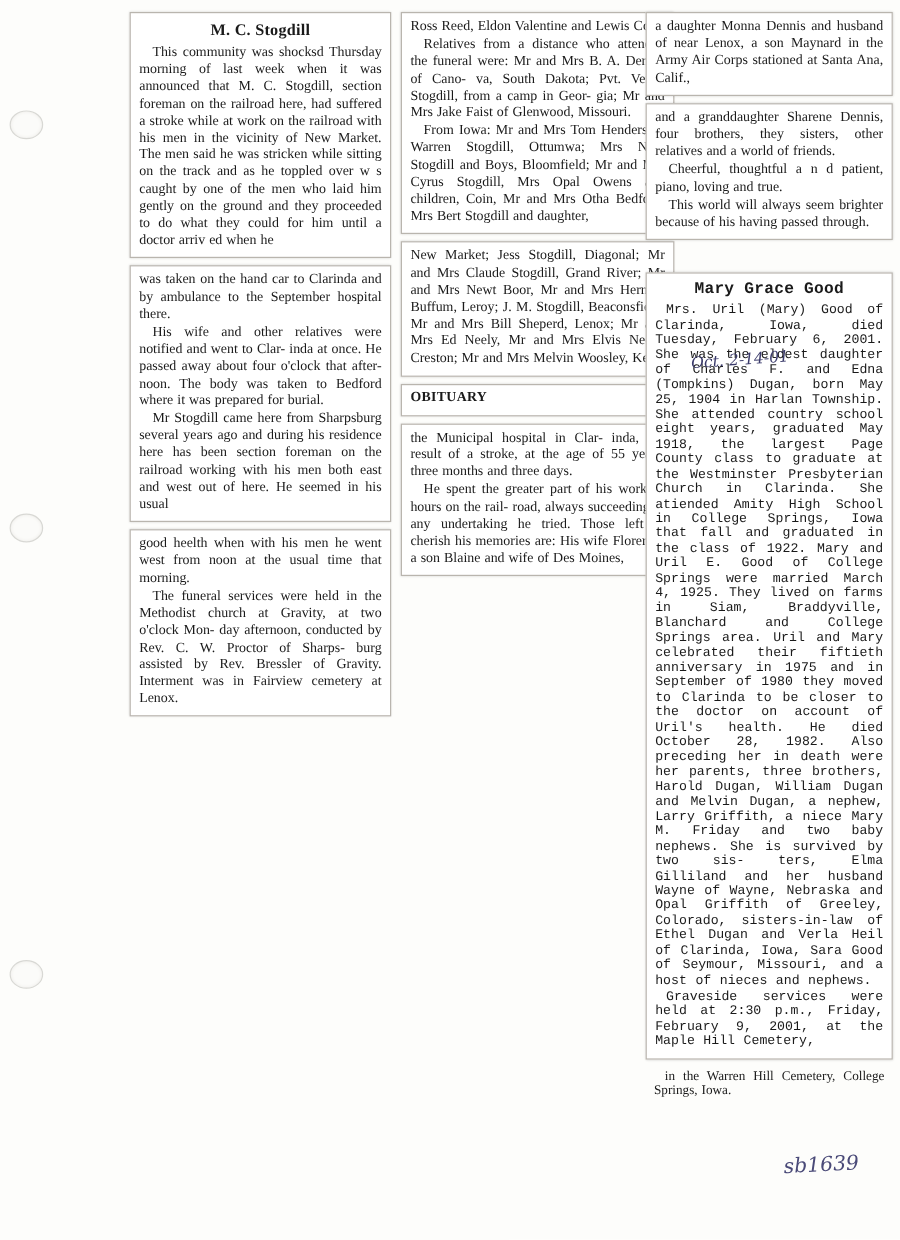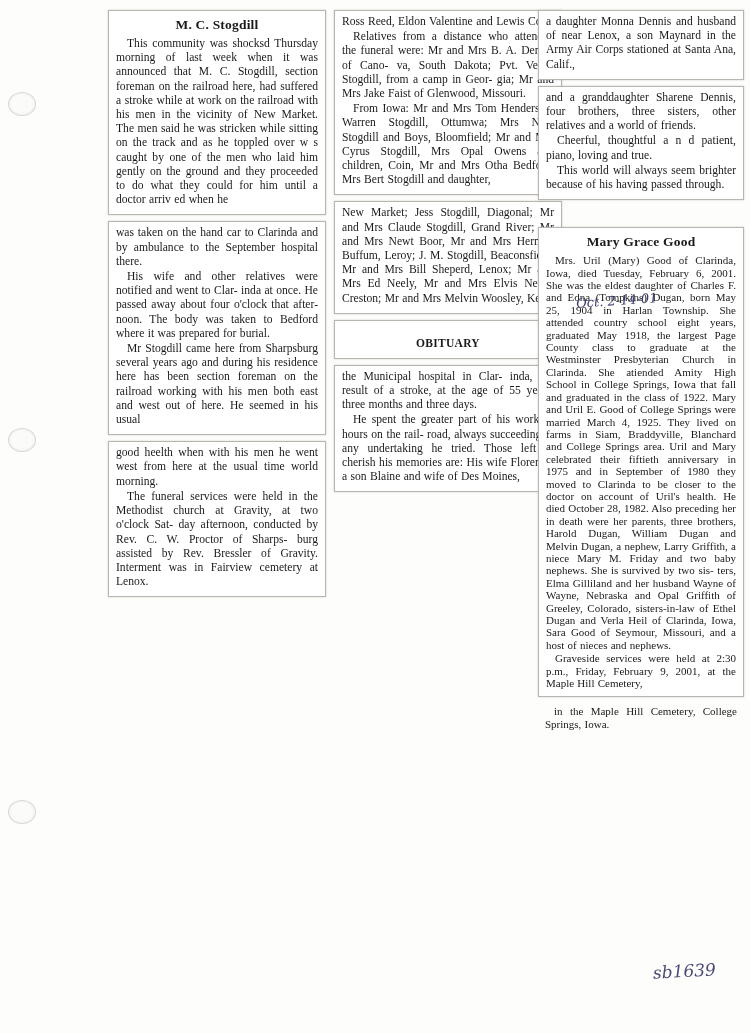--- a/index.html
+++ b/index.html
@@ -57,24 +57,24 @@
   }
 
   .headline {
     text-align: center;
     font-weight: bold;
     font-size: 13.5px;
     margin: 2px 0 4px 0;
     letter-spacing: 0.2px;
   }
   .subhead {
-    text-align: center;
+    text-align: left;
     font-weight: bold;
     font-size: 11.5px;
-    margin: 12px 0 3px 0;
+    margin: 0 0 3px 0;
     letter-spacing: 0.3px;
   }
   p.para {
     margin: 0 0 1px 0;
     text-align: justify;
     text-justify: inter-word;
     font-size: 11.6px;
     line-height: 14.2px;
     text-indent: 11px;
     word-spacing: 0.5px;
@@ -129,22 +129,22 @@
       <p class="para">This community was shocksd Thursday  morning  of  last week  when  it  was  announced that  M.  C.  Stogdill,  section foreman  on  the  railroad here, had suffered  a  stroke  while at work  on  the  railroad  with  his men  in  the  vicinity  of  New Market.   The  men said  he  was stricken  while  sitting  on  the track  and  as  he  toppled  over w s caught by one  of  the  men who  laid  him  gently  on  the ground   and  they  proceeded  to do  what  they  could  for  him until a doctor arriv ed  when  he</p>
     </div>
 
     <div class="clip">
       <p class="para noindent">was taken on  the  hand car  to Clarinda  and  by  ambulance  to the September hospital there.</p>
       <p class="para">His wife  and  other  relatives were notified and went to Clar- inda at once.  He passed  away about four o'clock  that  after- noon.   The  body  was  taken  to Bedford where it was prepared for burial.</p>
       <p class="para">Mr Stogdill came here from Sharpsburg  several  years  ago and during  his  residence  here has  been  section  foreman  on the railroad working with his men both east and west out of here.   He  seemed  in  his  usual</p>
     </div>
 
     <div class="clip">
-      <p class="para noindent">good heelth when with his men he went west from here at the usual time world morning.</p>
-      <p class="para">The  funeral  services  were held  in  the  Methodist  church at Gravity, at two o'clock Sat- day  afternoon,  conducted  by Rev. C. W. Proctor  of  Sharps- burg assisted by Rev.  Bressler of  Gravity.   Interment  was  in Fairview cemetery at Lenox.</p>
+      <p class="para noindent">good heelth when with his men he went west from noon at the usual time that morning.</p>
+      <p class="para">The  funeral  services  were held  in  the  Methodist  church at Gravity, at two o'clock Mon- day  afternoon,  conducted  by Rev. C. W. Proctor  of  Sharps- burg assisted by Rev.  Bressler of  Gravity.   Interment  was  in Fairview cemetery at Lenox.</p>
     </div>
 
   </div>
 
   <div class="col col2">
 
     <div class="clip">
       <p class="para noindent">Ross Reed, Eldon Valentine and Lewis Coy.</p>
       <p class="para">Relatives from a distance who attended the funeral were:  Mr and Mrs B. A. Dennis of  Cano- va, South Dakota; Pvt.  Verlin Stogdill, from a camp in Geor- gia; Mr and Mrs Jake Faist of Glenwood, Missouri.</p>
       <p class="para">From Iowa:  Mr and Mrs Tom Henderson,  Warren  Stogdill, Ottumwa;  Mrs  Nola  Stogdill and Boys,  Bloomfield;  Mr and Mrs Cyrus Stogdill, Mrs  Opal Owens and children,  Coin,  Mr and  Mrs  Otha Bedford,  Mrs Bert  Stogdill  and  daughter,</p>
@@ -165,35 +165,35 @@
 
   </div>
 
   <div class="col col3">
 
     <div class="clip">
       <p class="para noindent">a daughter Monna Dennis and husband of near  Lenox, a son Maynard in the Army Air Corps stationed at Santa  Ana,  Calif.,</p>
     </div>
 
     <div class="clip">
-      <p class="para noindent">and a granddaughter  Sharene Dennis,  four  brothers,  three sisters,  other  relatives  and  a world of friends.</p>
+      <p class="para noindent">and a granddaughter  Sharene Dennis,  four  brothers,  they sisters,  other  relatives  and  a world of friends.</p>
       <p class="para">Cheerful,  thoughtful   a n d patient, piano, loving  and  true.</p>
       <p class="para">This world will  always  seem brighter because of his  having passed through.</p>
     </div>
 
     <div class="spacer"></div>
 
-    <div class="clip small" style="margin-top:18px;">
+    <div class="clip small" style="margin-top:18px;font-family:Liberation Mono, monospace;">
       <div class="headline">Mary Grace Good</div>
       <p class="para">Mrs. Uril (Mary) Good of Clarinda, Iowa, died Tuesday, February 6, 2001. She was the eldest daughter of Charles F. and Edna (Tompkins) Dugan, born May 25, 1904 in Harlan Township. She attended country school eight years, graduated May 1918, the largest Page County class to graduate at the Westminster Presbyterian Church in Clarinda. She atiended Amity High School in College Springs, Iowa that fall and graduated in the class of 1922. Mary and Uril E. Good of College Springs were married March 4, 1925. They lived on farms in Siam, Braddyville, Blanchard and College Springs area. Uril and Mary celebrated their fiftieth anniversary in 1975 and in September of 1980 they moved to Clarinda to be closer to the doctor on account of Uril's health. He died October 28, 1982. Also preceding her in death were her parents, three brothers, Harold Dugan, William Dugan and Melvin Dugan, a nephew, Larry Griffith, a niece Mary M. Friday and two baby nephews. She is survived by two sis- ters, Elma Gilliland and her husband Wayne of Wayne, Nebraska and Opal Griffith of Greeley, Colorado, sisters-in-law of Ethel Dugan and Verla Heil of Clarinda, Iowa, Sara Good of Seymour, Missouri, and a host of nieces and nephews.</p>
       <p class="para">Graveside services were held at 2:30 p.m., Friday, February 9, 2001, at the Maple Hill Cemetery,</p>
     </div>
 
     <div class="small" style="padding:2px 7px;">
-      <p class="para">in the Maple Hill Cemetery, College Springs, Iowa.</p>
+      <p class="para">in the Warren Hill Cemetery, College Springs, Iowa.</p>
     </div>
 
   </div>
 
   <div class="handwritten hw-date">Oct. 2-14-01</div>
   <div class="hw-id">sb1639</div>
 
 </div>
 
 </body></html>

